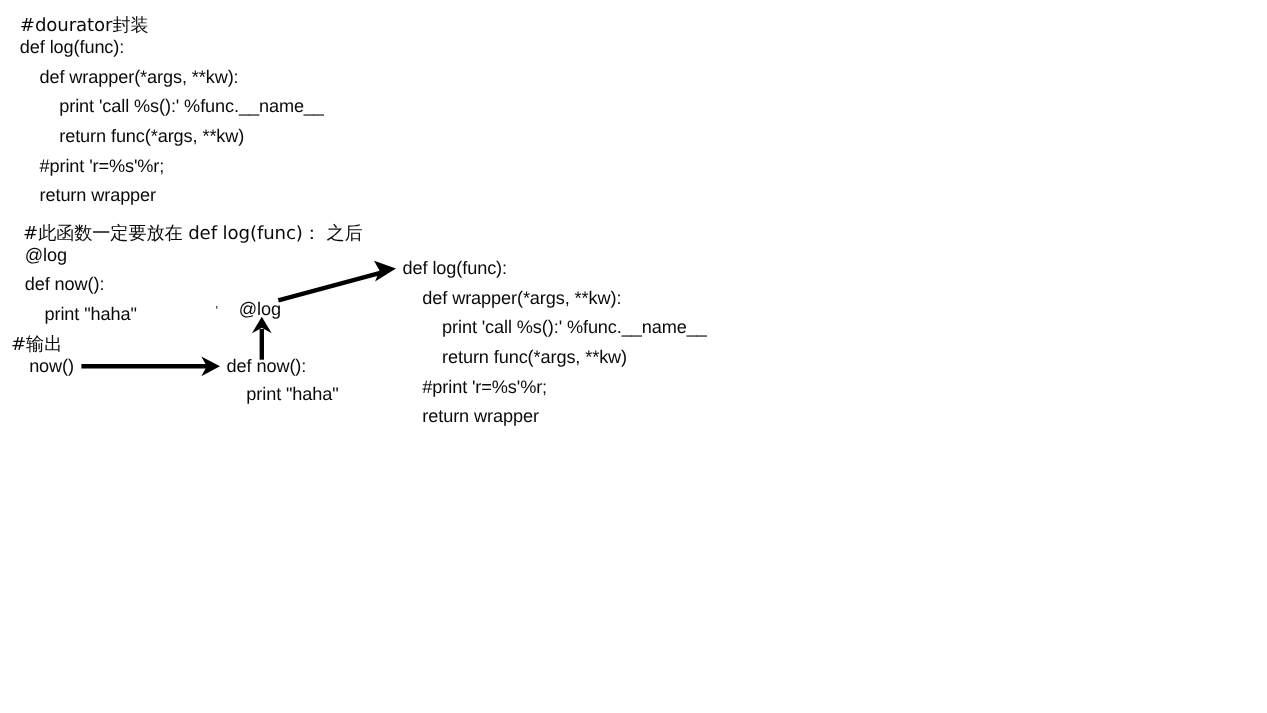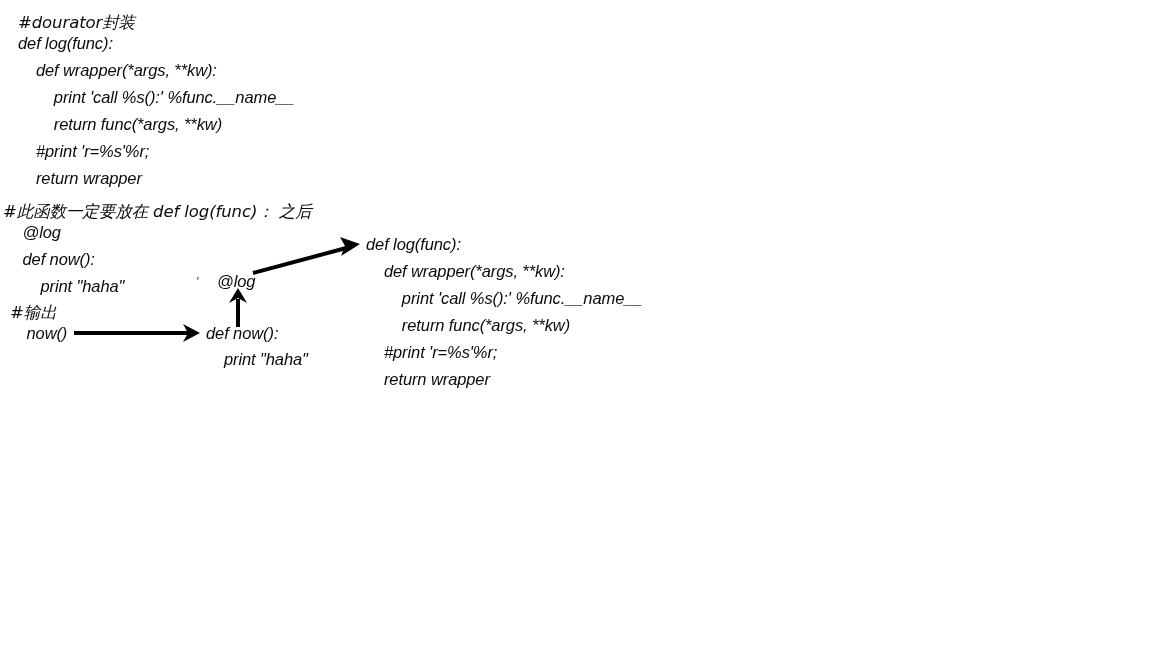--- a/index.html
+++ b/index.html
@@ -15,21 +15,20 @@
     font-family: "Liberation Sans", "DejaVu Sans", sans-serif;
     color: #000000;
     -webkit-font-smoothing: antialiased;
   }
   .canvas {
     position: absolute;
     left: 0;
     top: 0;
     width: 920px;
     height: 648px;
-    font-style: italic;
   }
   .code-line {
     position: absolute;
     white-space: pre;
     font-family: "Liberation Sans", "DejaVu Sans", sans-serif;
     font-size: 16.5px;
     line-height: 18px;
     color: #0a0a0a;
     letter-spacing: -0.1px;
   }
@@ -61,21 +60,21 @@
     <div class="code-line cjk" style="left:18px; top:14px;">#dourator封装</div>
     <div class="code-line" style="left:18px; top:34px;">def log(func):</div>
     <div class="code-line" style="left:18px; top:61px;">    def wrapper(*args, **kw):</div>
     <div class="code-line" style="left:18px; top:88px;">        print 'call %s():' %func.__name__</div>
     <div class="code-line" style="left:18px; top:115px;">        return func(*args, **kw)</div>
     <div class="code-line" style="left:18px; top:142px;">    #print 'r=%s'%r;</div>
     <div class="code-line" style="left:18px; top:169px;">    return wrapper</div>
   </div>
 
   <div>
-    <div class="code-line cjk" style="left:3px; top:203px;">#此函数一定要放在 def log(func)： 之后</div>
+    <div class="code-line cjk" style="left:21px; top:203px;">#此函数一定要放在 def log(func)： 之后</div>
     <div class="code-line" style="left:18px; top:223px;"> @log</div>
     <div class="code-line" style="left:18px; top:250px;"> def now():</div>
     <div class="code-line" style="left:18px; top:277px;">     print "haha"</div>
     <div class="code-line cjk" style="left:10px; top:304px;">#输出</div>
     <div class="code-line" style="left:22px; top:324px;"> now()</div>
   </div>
 
   <div>
     <div class="tick-mark" style="left:196px; top:276px;">'</div>
     <div class="code-line" style="left:217px; top:272px;">@log</div>

